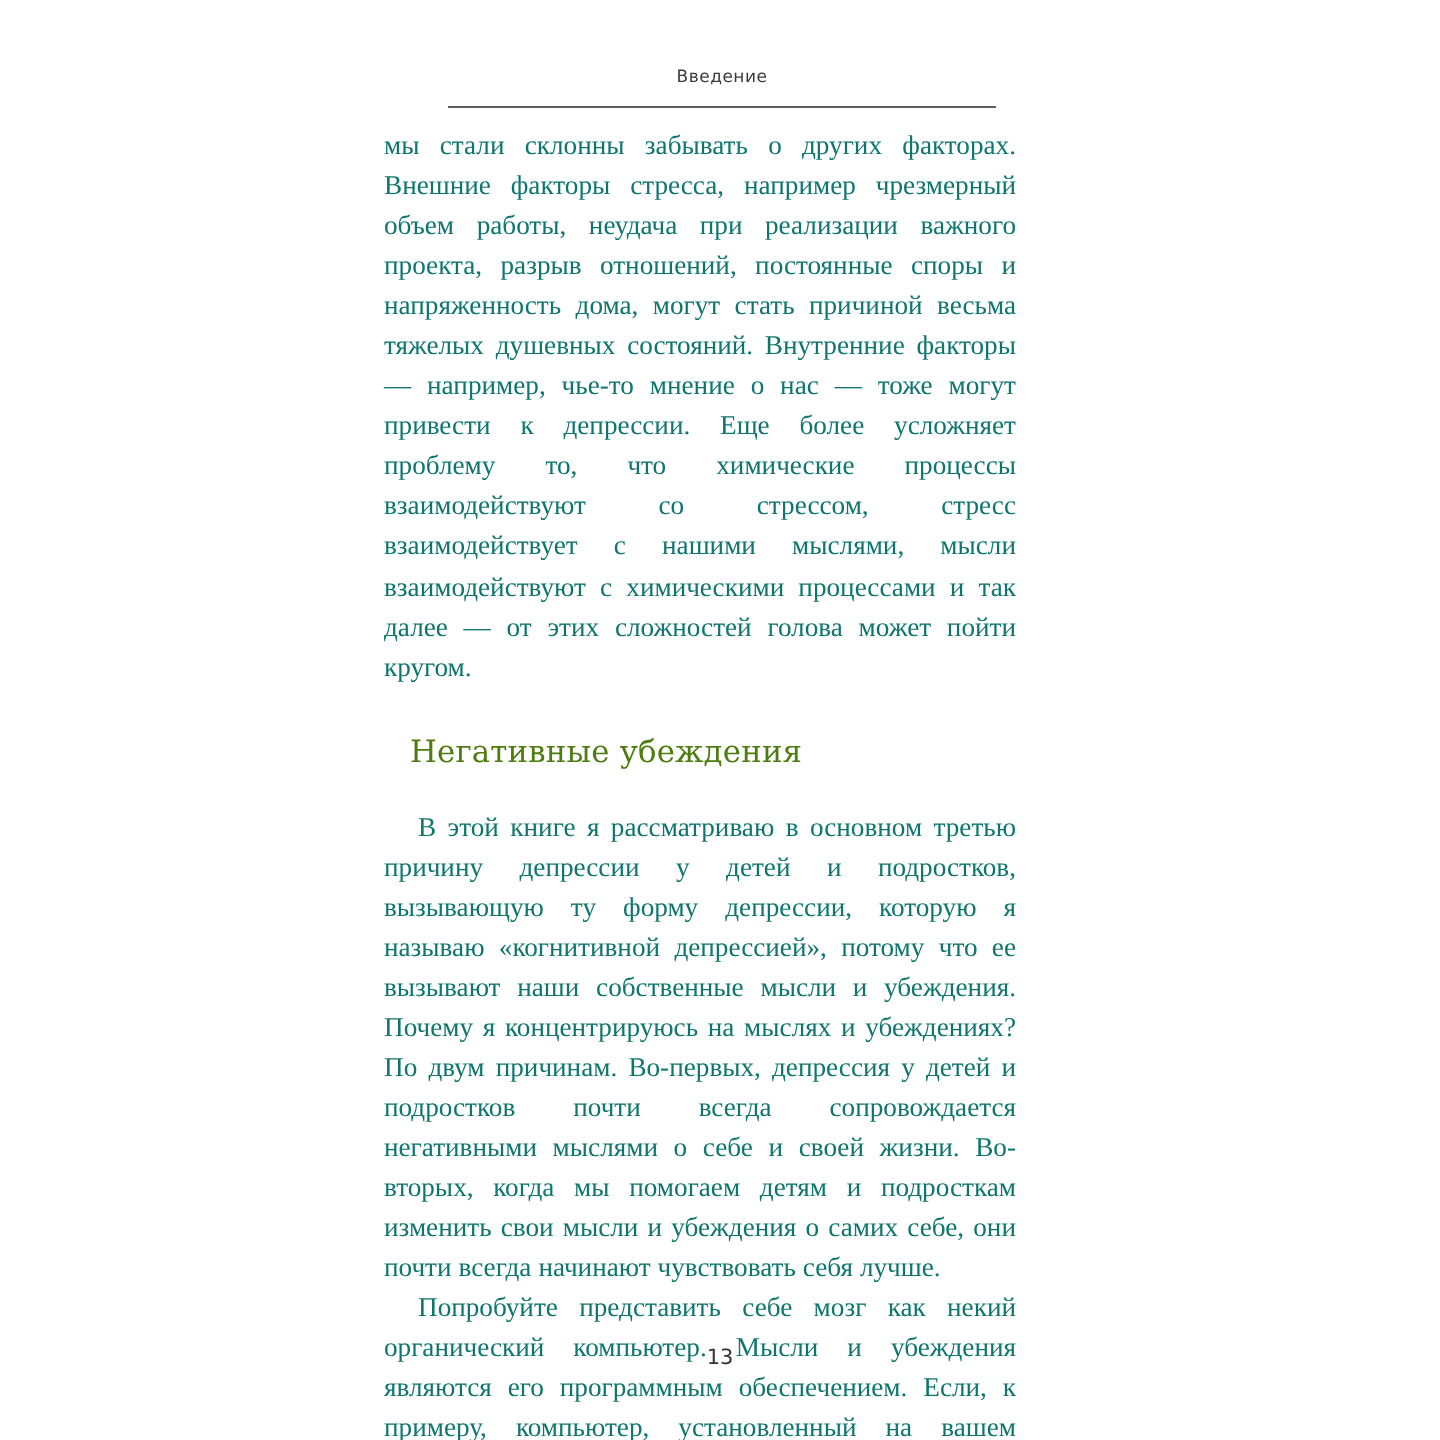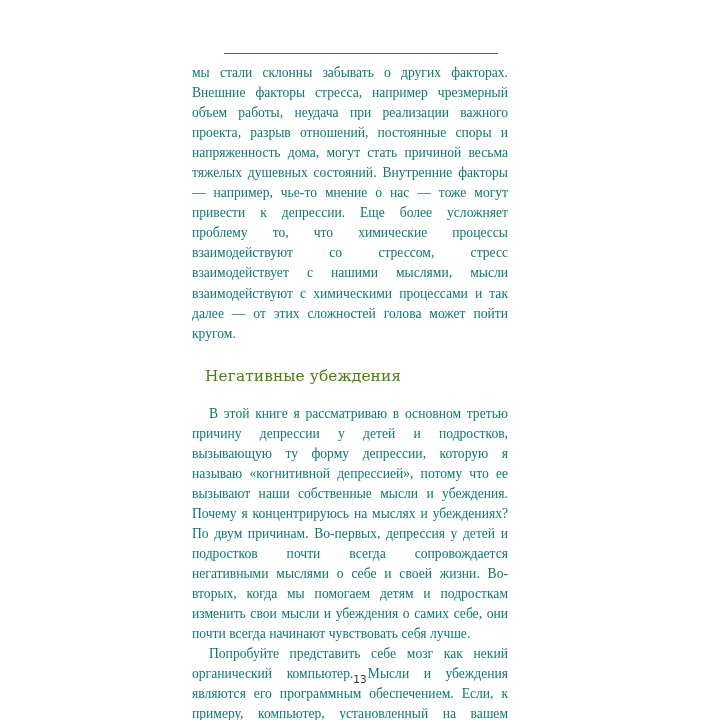--- a/index.html
+++ b/index.html
@@ -103,20 +103,23 @@
     font-size: 10.5px;
     color: #333333;
     display: inline-block;
   }
 </style>
 </head>
 <body>
 
 <div class="page">
 
+  <div class="running-header">
+    <span class="running-header-text">Введение</span>
+  </div>
 
   <div class="header-rule"></div>
 
   <div class="text-column">
 
     <p class="body-par no-indent">мы стали склонны забывать о других факторах. Внешние факторы стресса, например чрезмерный объем работы, неудача при реализации важного проекта, разрыв отношений, постоянные споры и напряженность дома, могут стать причиной весьма тяжелых душевных состояний. Внутренние факторы — например, чье-то мнение о нас — тоже могут привести к депрессии. Еще более усложняет проблему то, что химические процессы взаимодействуют со стрессом, стресс взаимодействует с нашими мыслями, мысли взаимодействуют с химическими процессами и так далее — от этих сложностей голова может пойти кругом.</p>
 
     <div class="gap-before-heading"></div>
 
     <h2 class="section-heading">Негативные убеждения</h2>

